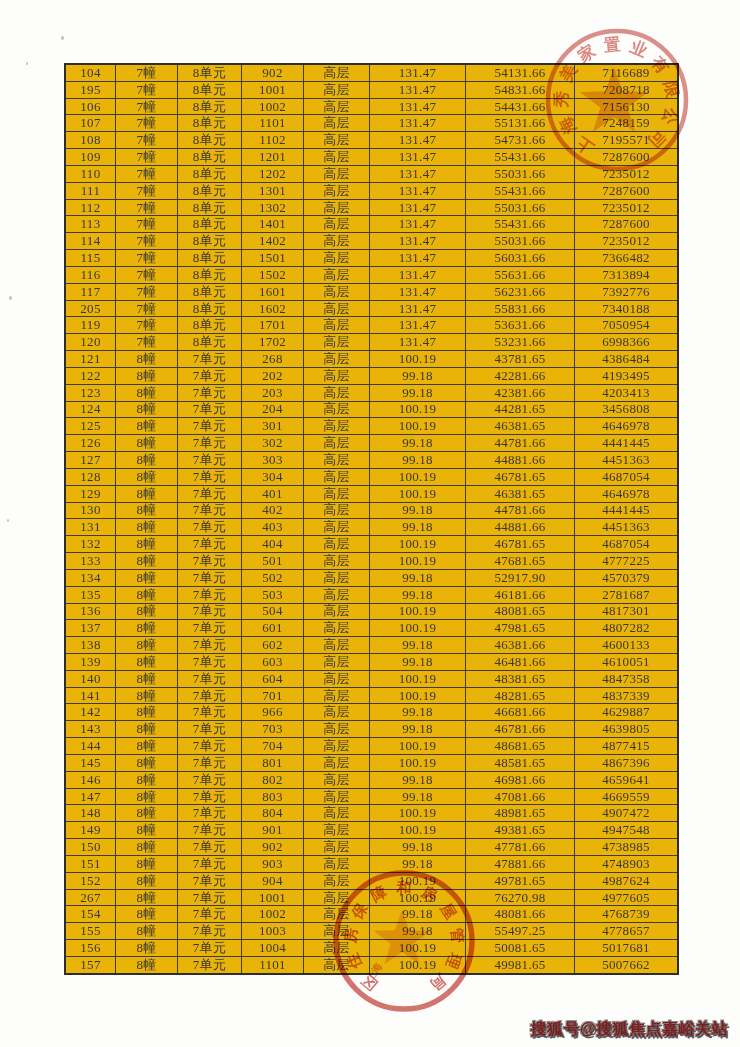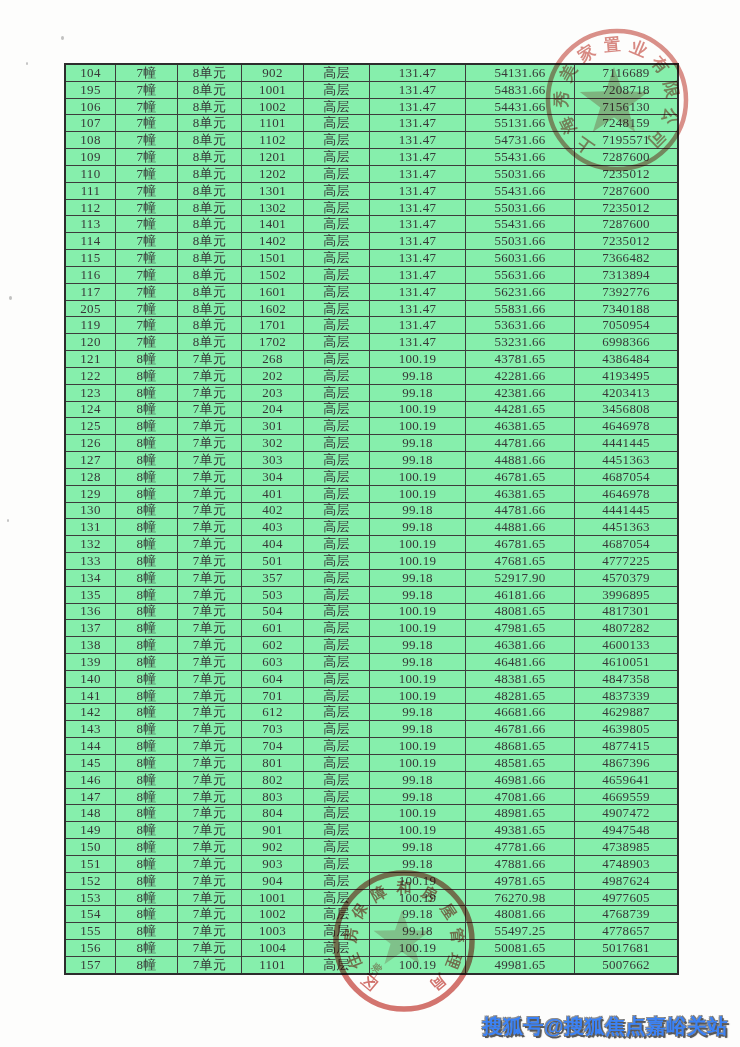--- a/index.html
+++ b/index.html
@@ -4,21 +4,21 @@
 <style>
   html,body{margin:0;padding:0;}
   body{
     width:740px;height:1047px;position:relative;overflow:hidden;
     background:#fdfdfc;
     font-family:"Liberation Serif","DejaVu Serif",serif;
   }
   
   .tbl{
     position:absolute;left:64px;top:63px;width:615px;height:912px;
-    box-sizing:border-box;border:2px solid #2d2d2d;background:#86efac;
+    box-sizing:border-box;border:2px solid #2d2d2d;background:#eab308;
     display:flex;flex-direction:column;
   }
   .trow{
     flex:1;display:grid;
     grid-template-columns:50px 62px 64px 62px 66px 96px 109px 1fr;
     border-bottom:1px solid #3c3c3c;min-height:0;
   }
   .trow:last-child{border-bottom:none;}
   .tcell{
     border-right:1px solid #3c3c3c;
@@ -33,22 +33,22 @@
     pointer-events:none;mix-blend-mode:multiply;filter:blur(.4px);
   }
   .ring-char{
     font-family:"Liberation Sans","DejaVu Sans",sans-serif;
     font-weight:bold;text-anchor:middle;dominant-baseline:central;
   }
   
   .watermark{
     position:absolute;right:12px;bottom:7px;
     font-family:"Liberation Sans","DejaVu Sans",sans-serif;
-    font-size:20px;font-weight:bold;letter-spacing:.5px;
-    color:#3b82f6;
+    font-size:16px;font-weight:bold;letter-spacing:.5px;
+    color:#7f1d1d;
     text-shadow:1.5px 1.5px 0 #585858,-1px -1px 0 #909090,
                 1px -1px 0 #7a7a7a,-1px 1px 0 #7a7a7a,2px 2px 1px #666;
   }
   
   .speck{position:absolute;background:#8f8f8f;opacity:.55;border-radius:50%;}
 </style>
 </head>
 <body>
 
 <div class="tbl" id="tbl">
@@ -349,35 +349,35 @@
       <div class="tcell">501</div>
       <div class="tcell">高层</div>
       <div class="tcell">100.19</div>
       <div class="tcell">47681.65</div>
       <div class="tcell">4777225</div>
     </div>
     <div class="trow">
       <div class="tcell">134</div>
       <div class="tcell">8幢</div>
       <div class="tcell">7单元</div>
-      <div class="tcell">357</div>
+      <div class="tcell">502</div>
       <div class="tcell">高层</div>
       <div class="tcell">99.18</div>
       <div class="tcell">52917.90</div>
       <div class="tcell">4570379</div>
     </div>
     <div class="trow">
       <div class="tcell">135</div>
       <div class="tcell">8幢</div>
       <div class="tcell">7单元</div>
       <div class="tcell">503</div>
       <div class="tcell">高层</div>
       <div class="tcell">99.18</div>
       <div class="tcell">46181.66</div>
-      <div class="tcell">3996895</div>
+      <div class="tcell">2781687</div>
     </div>
     <div class="trow">
       <div class="tcell">136</div>
       <div class="tcell">8幢</div>
       <div class="tcell">7单元</div>
       <div class="tcell">504</div>
       <div class="tcell">高层</div>
       <div class="tcell">100.19</div>
       <div class="tcell">48081.65</div>
       <div class="tcell">4817301</div>
@@ -429,21 +429,21 @@
       <div class="tcell">701</div>
       <div class="tcell">高层</div>
       <div class="tcell">100.19</div>
       <div class="tcell">48281.65</div>
       <div class="tcell">4837339</div>
     </div>
     <div class="trow">
       <div class="tcell">142</div>
       <div class="tcell">8幢</div>
       <div class="tcell">7单元</div>
-      <div class="tcell">612</div>
+      <div class="tcell">966</div>
       <div class="tcell">高层</div>
       <div class="tcell">99.18</div>
       <div class="tcell">46681.66</div>
       <div class="tcell">4629887</div>
     </div>
     <div class="trow">
       <div class="tcell">143</div>
       <div class="tcell">8幢</div>
       <div class="tcell">7单元</div>
       <div class="tcell">703</div>
@@ -536,21 +536,21 @@
       <div class="tcell">152</div>
       <div class="tcell">8幢</div>
       <div class="tcell">7单元</div>
       <div class="tcell">904</div>
       <div class="tcell">高层</div>
       <div class="tcell">100.19</div>
       <div class="tcell">49781.65</div>
       <div class="tcell">4987624</div>
     </div>
     <div class="trow">
-      <div class="tcell">153</div>
+      <div class="tcell">267</div>
       <div class="tcell">8幢</div>
       <div class="tcell">7单元</div>
       <div class="tcell">1001</div>
       <div class="tcell">高层</div>
       <div class="tcell">100.19</div>
       <div class="tcell">76270.98</div>
       <div class="tcell">4977605</div>
     </div>
     <div class="trow">
       <div class="tcell">154</div>

